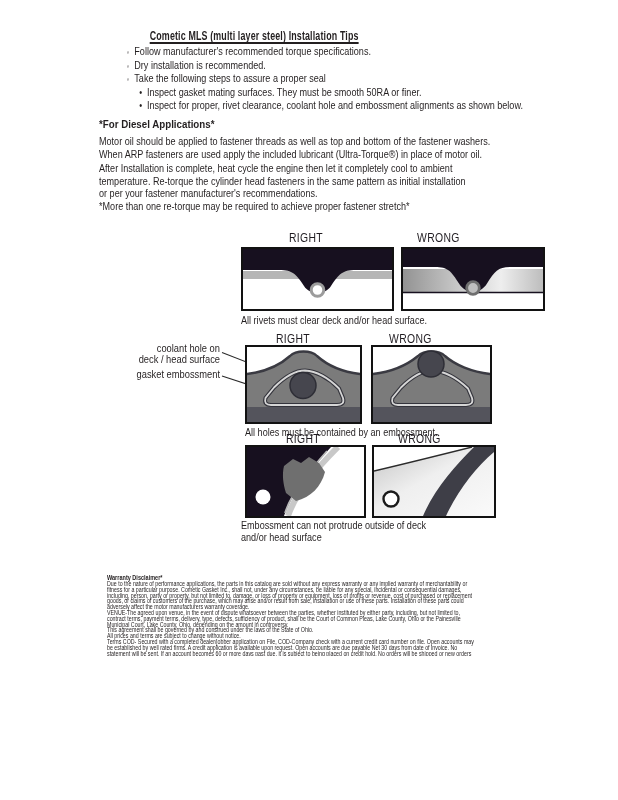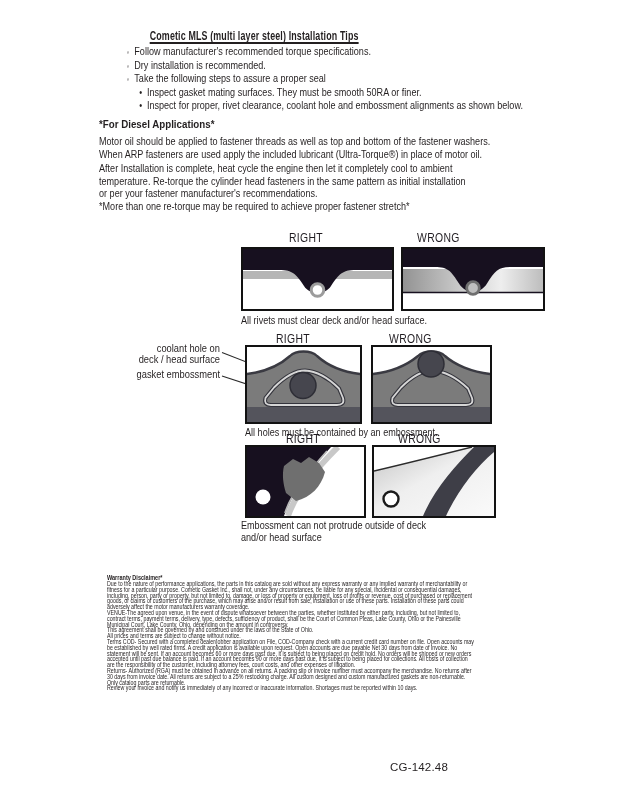--- a/index.html
+++ b/index.html
@@ -1,16 +1,16 @@
 <!DOCTYPE html>
 <html><head>
 <meta charset="utf-8">
 <style>
   html,body{margin:0;padding:0;background:#ffffff;}
-  .page{position:relative;width:618px;height:800px;background:#ffffff;overflow:hidden;
+  .page{position:relative;width:618px;height:656px;background:#ffffff;overflow:hidden;
         font-family:"Liberation Sans", sans-serif;color:#231f20;}
   .abs{position:absolute;}
   .sx{transform-origin:0 0;}
   .title{left:113px;top:29px;font-size:12px;font-weight:bold;white-space:nowrap;
          transform:scaleX(.74);text-decoration:underline;text-underline-offset:2px;
          text-decoration-thickness:1.5px;letter-spacing:.2px;}
   .bullets{left:89px;top:45px;font-size:10.8px;line-height:12.5px;transform:scaleX(.84);white-space:nowrap;}
   .brow{display:flex;align-items:baseline;}
   .brow.sub{padding-left:15px;}
   .mk{width:9px;font-size:8.5px;flex:0 0 9px;}

